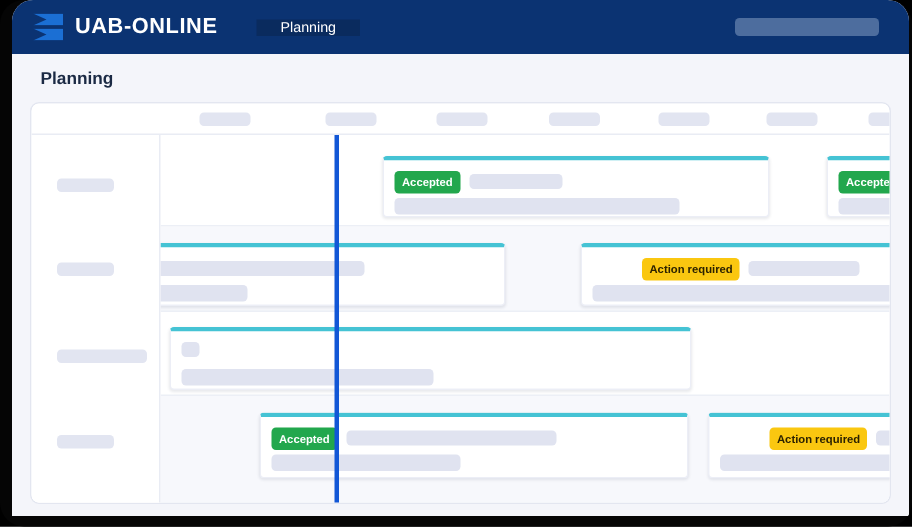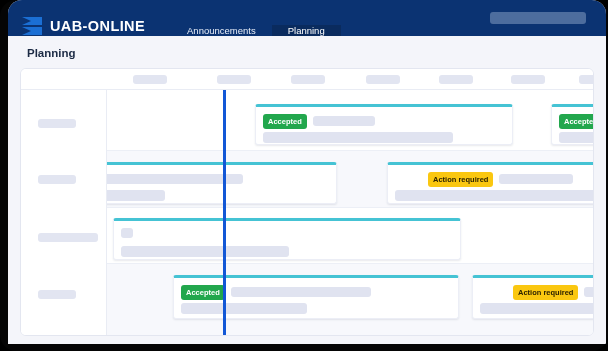--- a/index.html
+++ b/index.html
@@ -28,21 +28,21 @@
     border-top-right-radius: 14px;
     overflow: hidden;
   }
 
   
   #topbar {
     position: relative;
     height: 36px;
     background: #0b3372;
     display: flex;
-    align-items: flex-end;
+    align-items: center;
   }
   #brand {
     display: flex; align-items: center;
     gap: 8px;
     padding-left: 14px;
     padding-right: 26px;
   }
   #brand-mark {
     width: 20px; height: 20px;
     position: relative;
@@ -219,21 +219,20 @@
   <div id="app-window">
 
     <div id="topbar">
       <div id="brand">
         <div id="brand-mark">
           <span class="bar top"></span>
           <span class="bar bot"></span>
         </div>
         <span id="brand-text">UAB-ONLINE</span>
       </div>
-      <div class="nav-tab">Announcements</div>
       <div class="nav-tab active">Planning</div>
       <div id="topbar-spacer"></div>
       <div id="topbar-placeholder"></div>
     </div>
 
     <div id="page-body">
       <div id="page-title">Planning</div>
 
       <div id="planning-panel">
         <div id="col-header">

